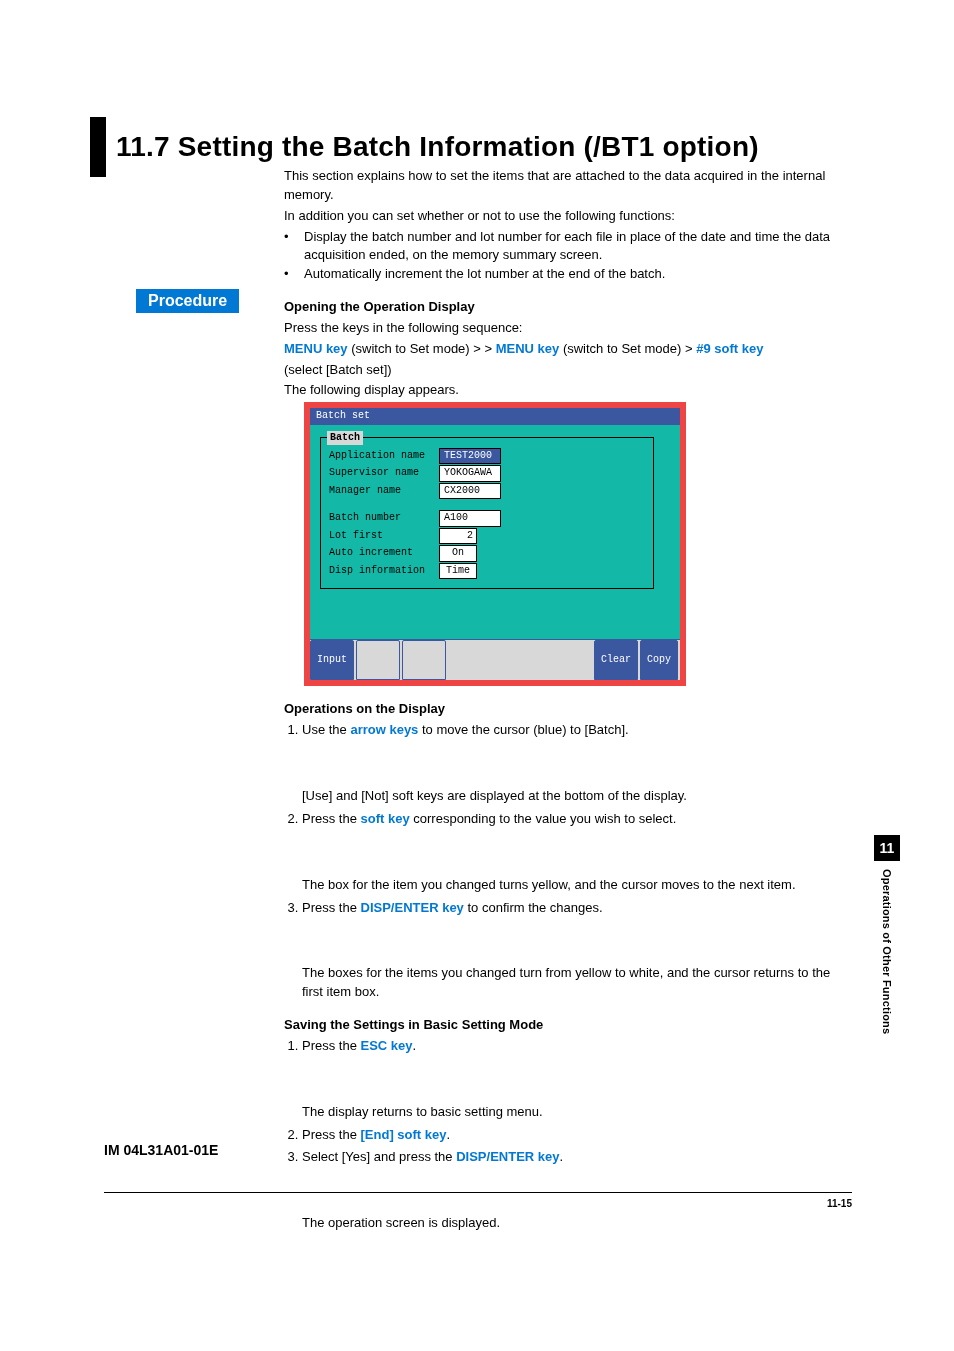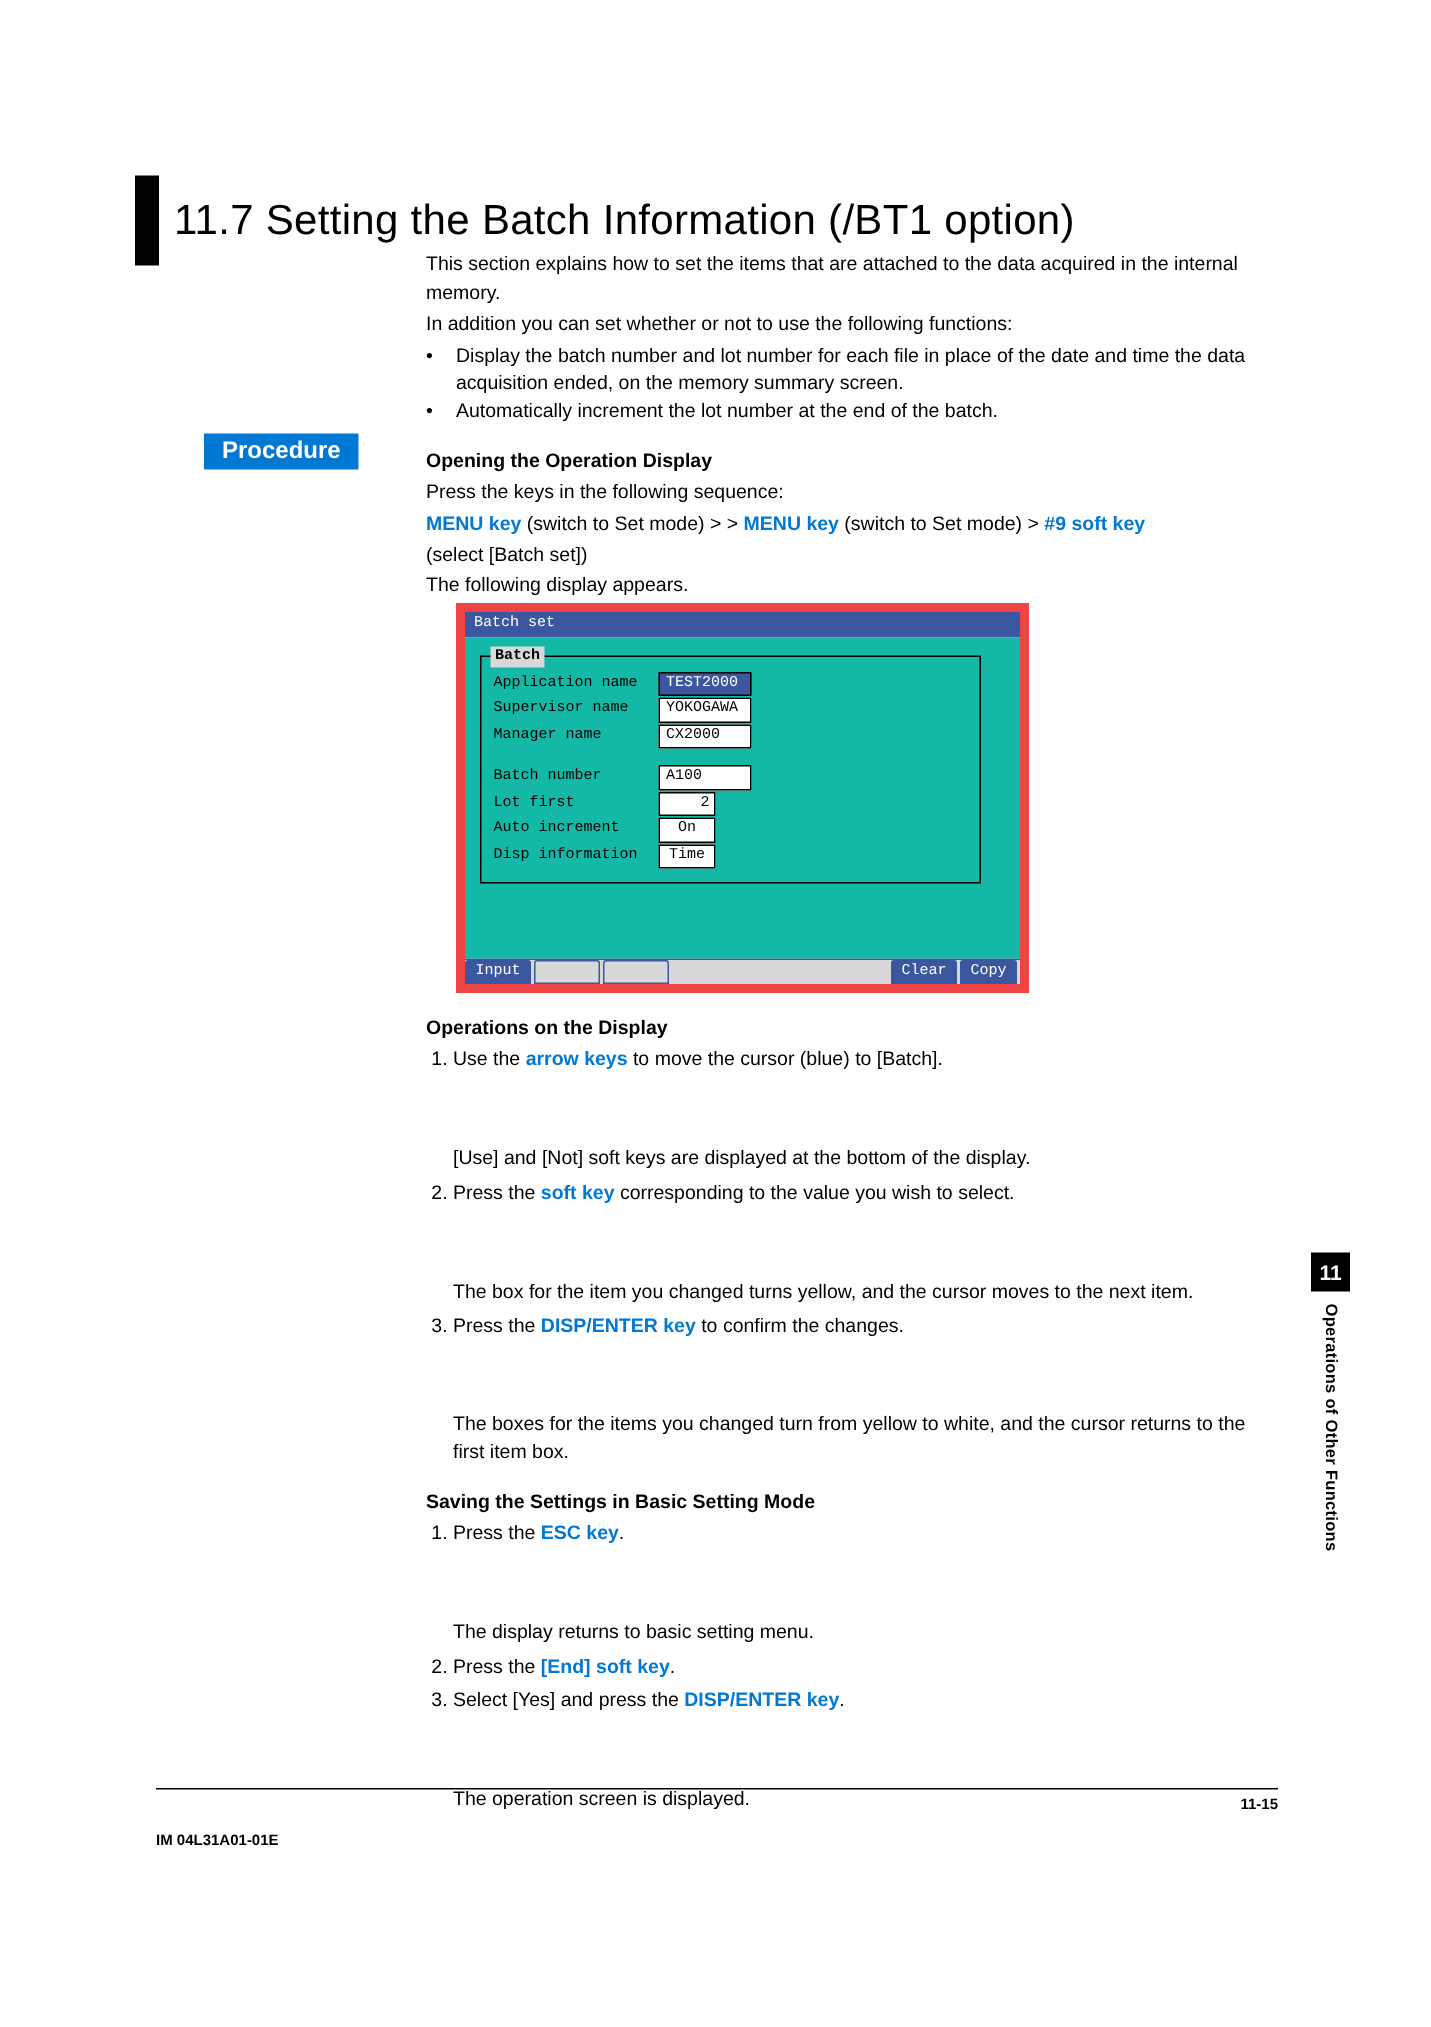--- a/index.html
+++ b/index.html
@@ -25,21 +25,21 @@
     align-items: center;
   }
   .section-bar {
     width: 16px;
     height: 60px;
     background: #000;
     margin-right: 10px;
   }
   .section-title {
     font-size: 28px;
-    font-weight: normal;
+    font-weight: bold;
     letter-spacing: 0.2px;
   }
   .body-col {
     position: absolute;
     left: 284px;
     top: 167px;
     width: 565px;
     font-size: 13px;
     line-height: 1.45;
   }
@@ -142,21 +142,21 @@
   .ss-footer {
     display: flex;
     background: #d8d8d8;
     border-top: 1px solid #3a57a0;
   }
   .ss-footer .skey {
     border: 1px solid #3a57a0;
     background: #3a57a0;
     color: #fff;
     font-size: 10px;
-    padding: 0 6px;
+    padding: 12px 6px;
     margin-right: 2px;
     border-top-left-radius: 2px;
     border-top-right-radius: 2px;
   }
   .ss-footer .skey.blank {
     background: transparent;
     border-color: #3a57a0;
     color: transparent;
     min-width: 30px;
   }
@@ -195,22 +195,22 @@
   .footer-rule {
     position: absolute;
     left: 104px;
     right: 102px;
     top: 1192px;
     border-top: 1px solid #000;
   }
   .footer-left {
     position: absolute;
     left: 104px;
-    top: 1222px;
-    font-size: 10px;
+    top: 1142px;
+    font-size: 14px;
     font-weight: bold;
   }
   .footer-right {
     position: absolute;
     right: 102px;
     top: 1198px;
     font-size: 10px;
     font-weight: bold;
   }
 </style>

